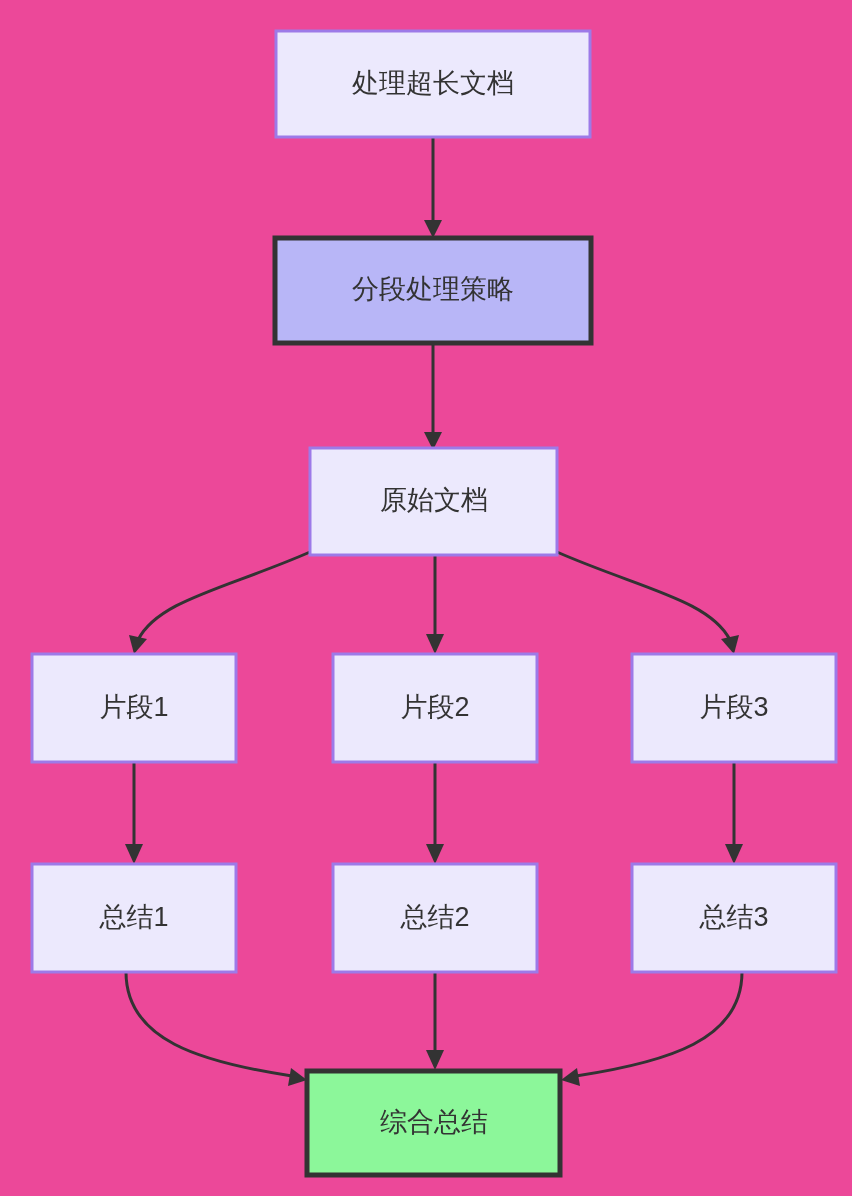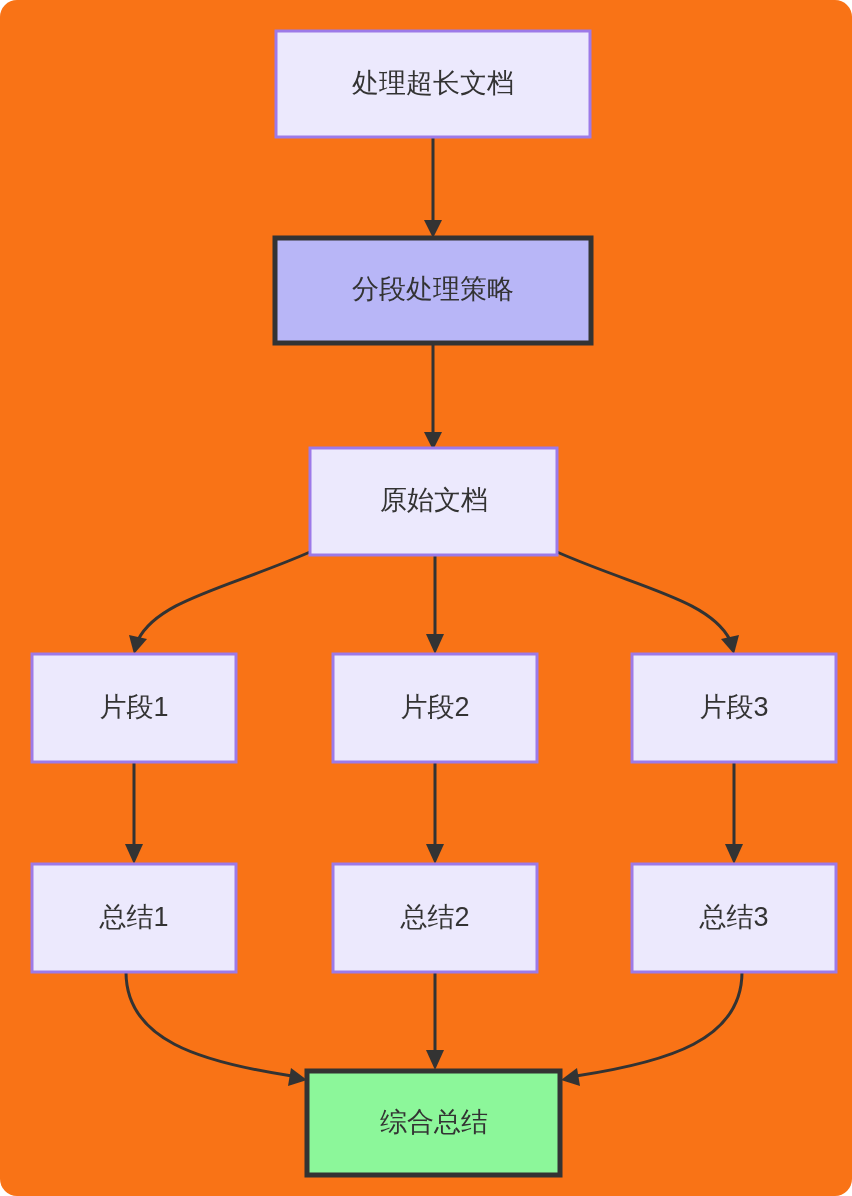--- a/index.html
+++ b/index.html
@@ -10,22 +10,21 @@
   body {
     width: 852px;
     height: 1196px;
     overflow: hidden;
     font-family: "Liberation Sans", "DejaVu Sans", sans-serif;
   }
   #flowchart-root {
     position: relative;
     width: 852px;
     height: 1196px;
-    background: #f97316;
-    border-radius: 17px;
+    background: #ec4899;
   }
   svg#flow-svg {
     display: block;
     width: 852px;
     height: 1196px;
   }
   .node-rect {
     stroke-linejoin: miter;
   }
   .node-label {

